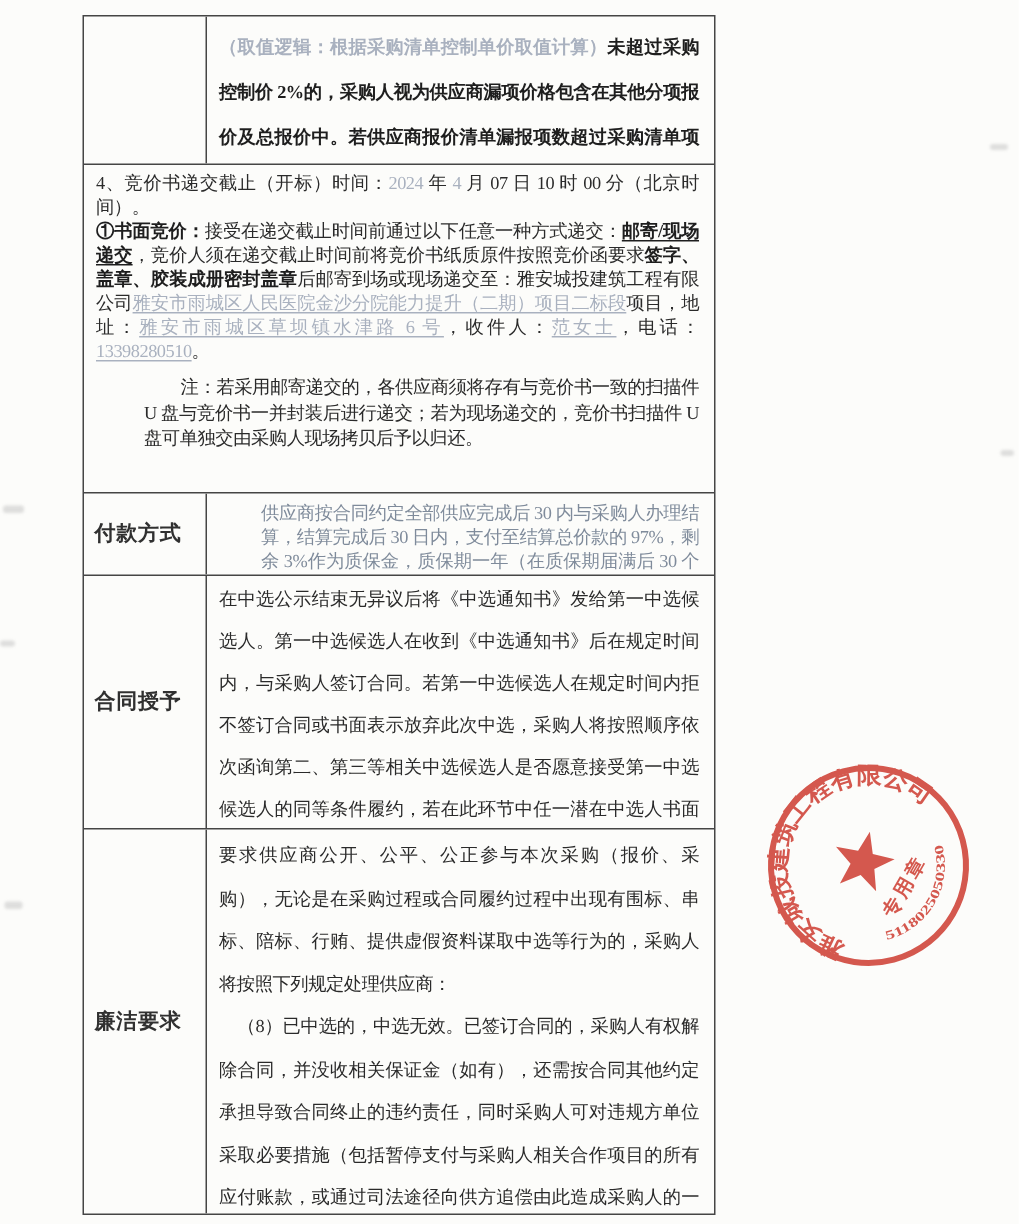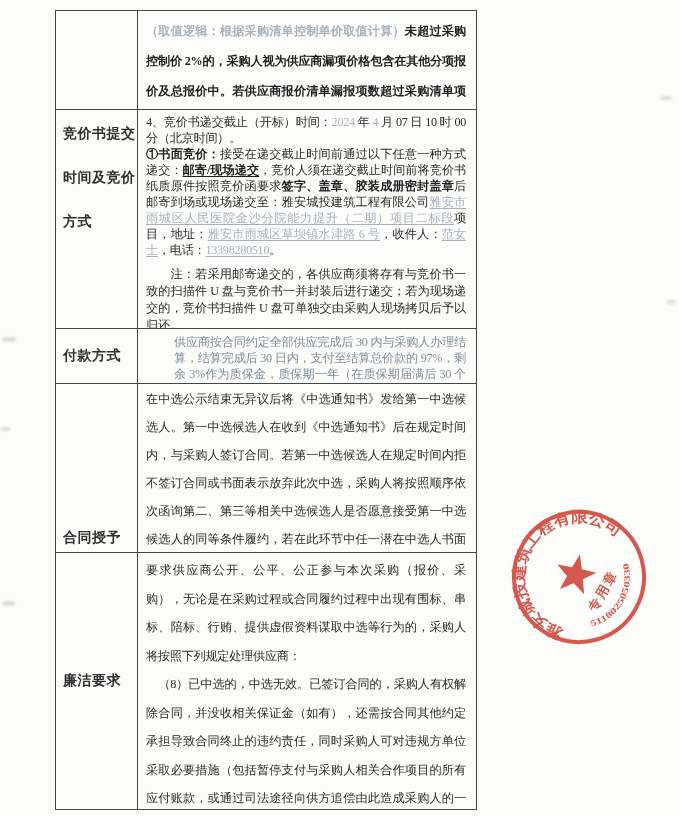--- a/index.html
+++ b/index.html
@@ -44,25 +44,25 @@
   
   .r-control-price{height:98px;}
   .r-control-price .cell-c{line-height:30px;padding-top:5px;font-weight:600;color:var(--ink-heavy);}
   .r-submission{height:219px;}
   .r-submission .cell-c{line-height:16px;padding-top:4px;}
   .r-submission .cell-l{align-items:flex-start;line-height:44px;padding-top:2px;}
   .r-payment{height:55px;}
   .r-payment .cell-c{line-height:16px;padding-top:5px;margin-left:28px;}
   .r-award{height:169px;}
   .r-award .cell-c{line-height:28px;padding-top:1px;}
-  .r-award .cell-l{align-items:flex-end;line-height:28px;padding-top:1px;}
+  .r-award .cell-l{align-items:center;line-height:28px;padding-top:1px;}
   .r-integrity{height:257px;}
   .r-integrity .cell-c{line-height:28.5px;padding-top:3px;}
   
-  .b-note{margin-top:8px;line-height:17px;text-indent:2em;}
+  .b-note{margin-top:8px;line-height:17px;text-indent:2em;margin-left:32px;}
   .b-ind{text-indent:1em;}
   
   .s-n{}
   .s-b{font-weight:700;color:var(--ink-heavy);}
   .s-bu{font-weight:700;color:var(--ink-heavy);text-decoration:underline;text-underline-offset:2px;}
   .s-f{color:var(--faded);}
   .s-fu{color:var(--faded);text-decoration:underline;text-underline-offset:2px;}
   .s-g{color:var(--gray);}
   
   .seal{
@@ -81,23 +81,20 @@
   <div class="doc-table">
       <div class="t-row r-control-price">
         <div class="cell-l">
           <span></span>
         </div>
         <div class="cell-c">
           <div class="block"><span class="s-f">（取值逻辑：根据采购清单控制单价取值计算）</span><span class="s-n">未超过采购控制价 2%的，采购人视为供应商漏项价格包含在其他分项报价及总报价中。若供应商报价清单漏报项数超过采购清单项数 5%（不含本数）或超过采购控制价 2%的，其竞价文件无效。</span></div>
         </div>
       </div>
       <div class="t-row r-submission">
-        <div class="cell-l">
-          <span>竞价书提交时间及竞价方式</span>
-        </div>
         <div class="cell-c">
           <div class="block"><span class="s-n">4、竞价书递交截止（开标）时间：</span><span class="s-f">2024</span><span class="s-n"> 年 </span><span class="s-f">4</span><span class="s-n"> 月 07 日 10 时 00 分（北京时间）。</span></div>
           <div class="block"><span class="s-b">①书面竞价：</span><span class="s-n">接受在递交截止时间前通过以下任意一种方式递交：</span><span class="s-bu">邮寄/现场递交</span><span class="s-n">，竞价人须在递交截止时间前将竞价书纸质原件按照竞价函要求</span><span class="s-b">签字、盖章、胶装成册密封盖章</span><span class="s-n">后邮寄到场或现场递交至：雅安城投建筑工程有限公司</span><span class="s-fu">雅安市雨城区人民医院金沙分院能力提升（二期）项目二标段</span><span class="s-n">项目，地址：</span><span class="s-fu">雅安市雨城区草坝镇水津路 6 号</span><span class="s-n">，收件人：</span><span class="s-fu">范女士</span><span class="s-n">，电话：</span><span class="s-fu">13398280510</span><span class="s-n">。</span></div>
           <div class="block b-note"><span class="s-n">注：若采用邮寄递交的，各供应商须将存有与竞价书一致的扫描件 U 盘与竞价书一并封装后进行递交；若为现场递交的，竞价书扫描件 U 盘可单独交由采购人现场拷贝后予以归还。</span></div>
         </div>
       </div>
       <div class="t-row r-payment">
         <div class="cell-l">
           <span>付款方式</span>
         </div>

